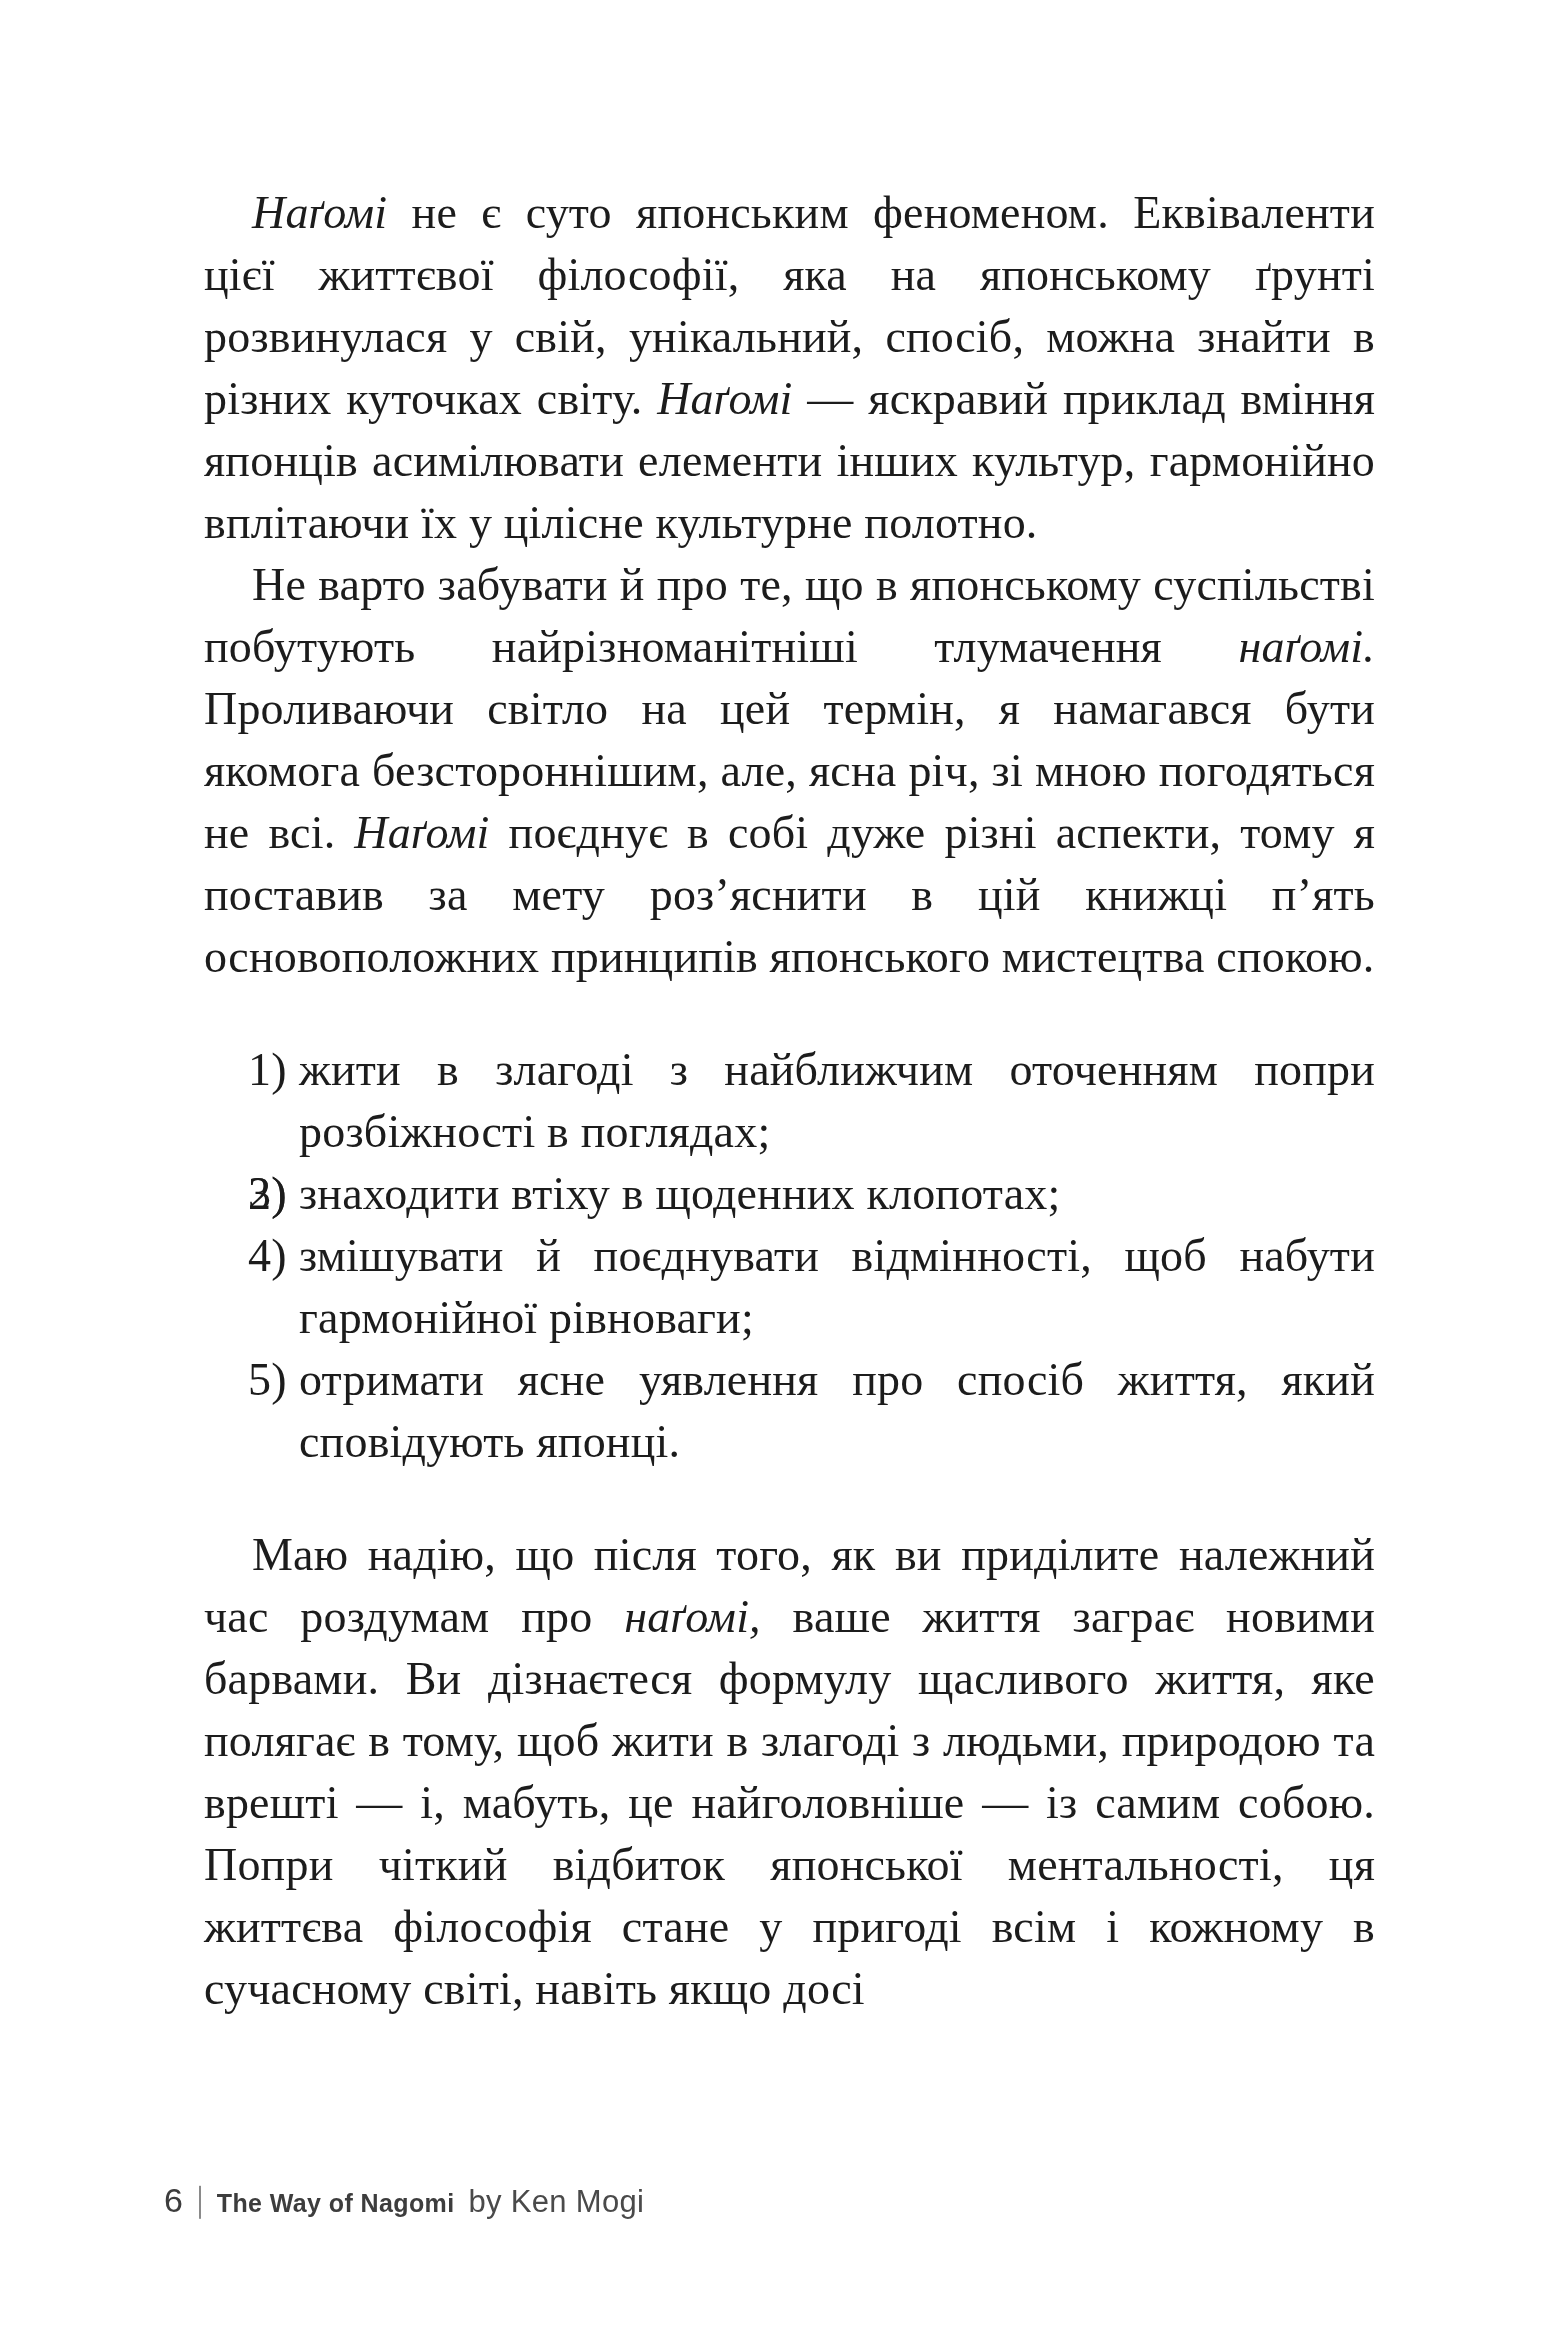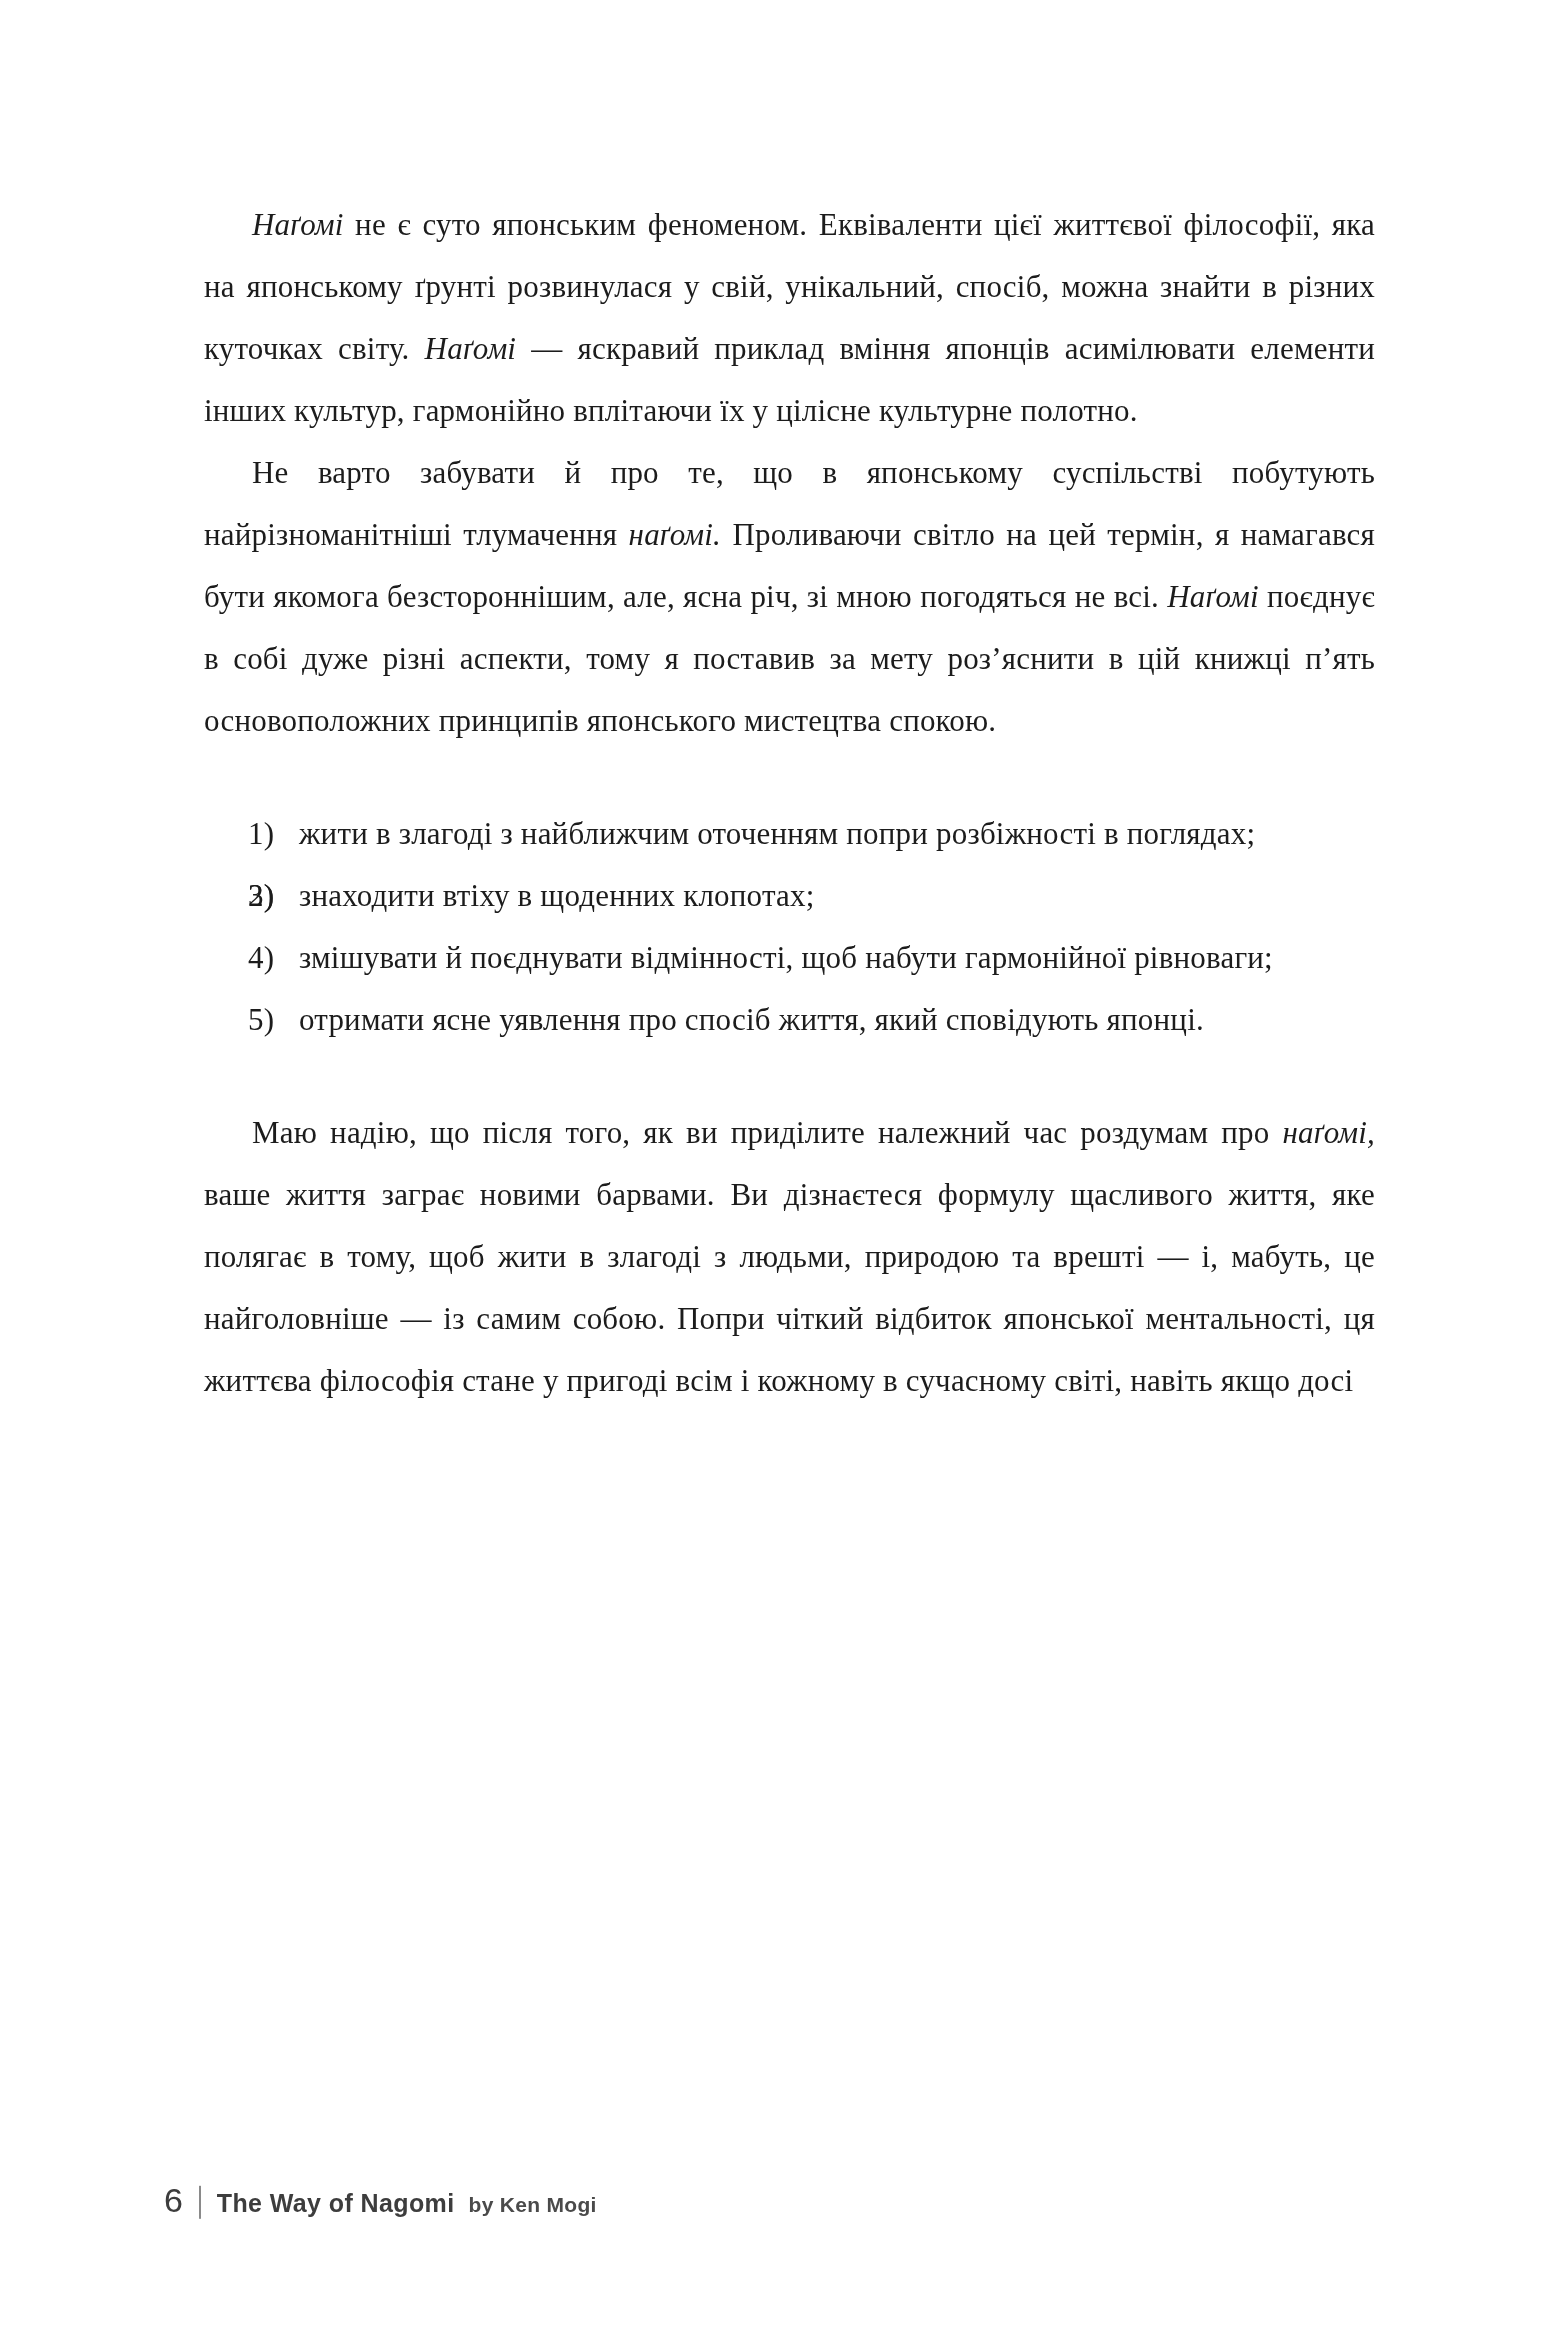--- a/index.html
+++ b/index.html
@@ -13,22 +13,22 @@
     height: 2342px;
     background: #ffffff;
     overflow: hidden;
     font-family: "Liberation Serif", serif;
     color: #1c1c1c;
   }
   .text-block {
     position: absolute;
     left: 204px;
     width: 1171px;
-    top: 194px;
-    font-size: 31px;
+    top: 182px;
+    font-size: 46px;
     line-height: 62px;
     text-align: justify;
     letter-spacing: 0.2px;
     hyphens: none;
   }
   p.para {
     margin: 0;
     text-indent: 48px;
   }
   .italic {
@@ -71,22 +71,22 @@
     align-self: center;
     transform: translateY(1.8px);
   }
   .book-title {
     font-size: 25px;
     font-weight: 700;
     letter-spacing: 0.4px;
     color: #3d3d3d;
   }
   .byline {
-    font-size: 21px;
-    font-weight: 700;
+    font-size: 31px;
+    font-weight: 400;
     letter-spacing: 0.3px;
     color: #4a4a4a;
     margin-left: 14px;
     text-align: right;
   }
 </style>
 </head>
 <body>
 
 <div class="page">

